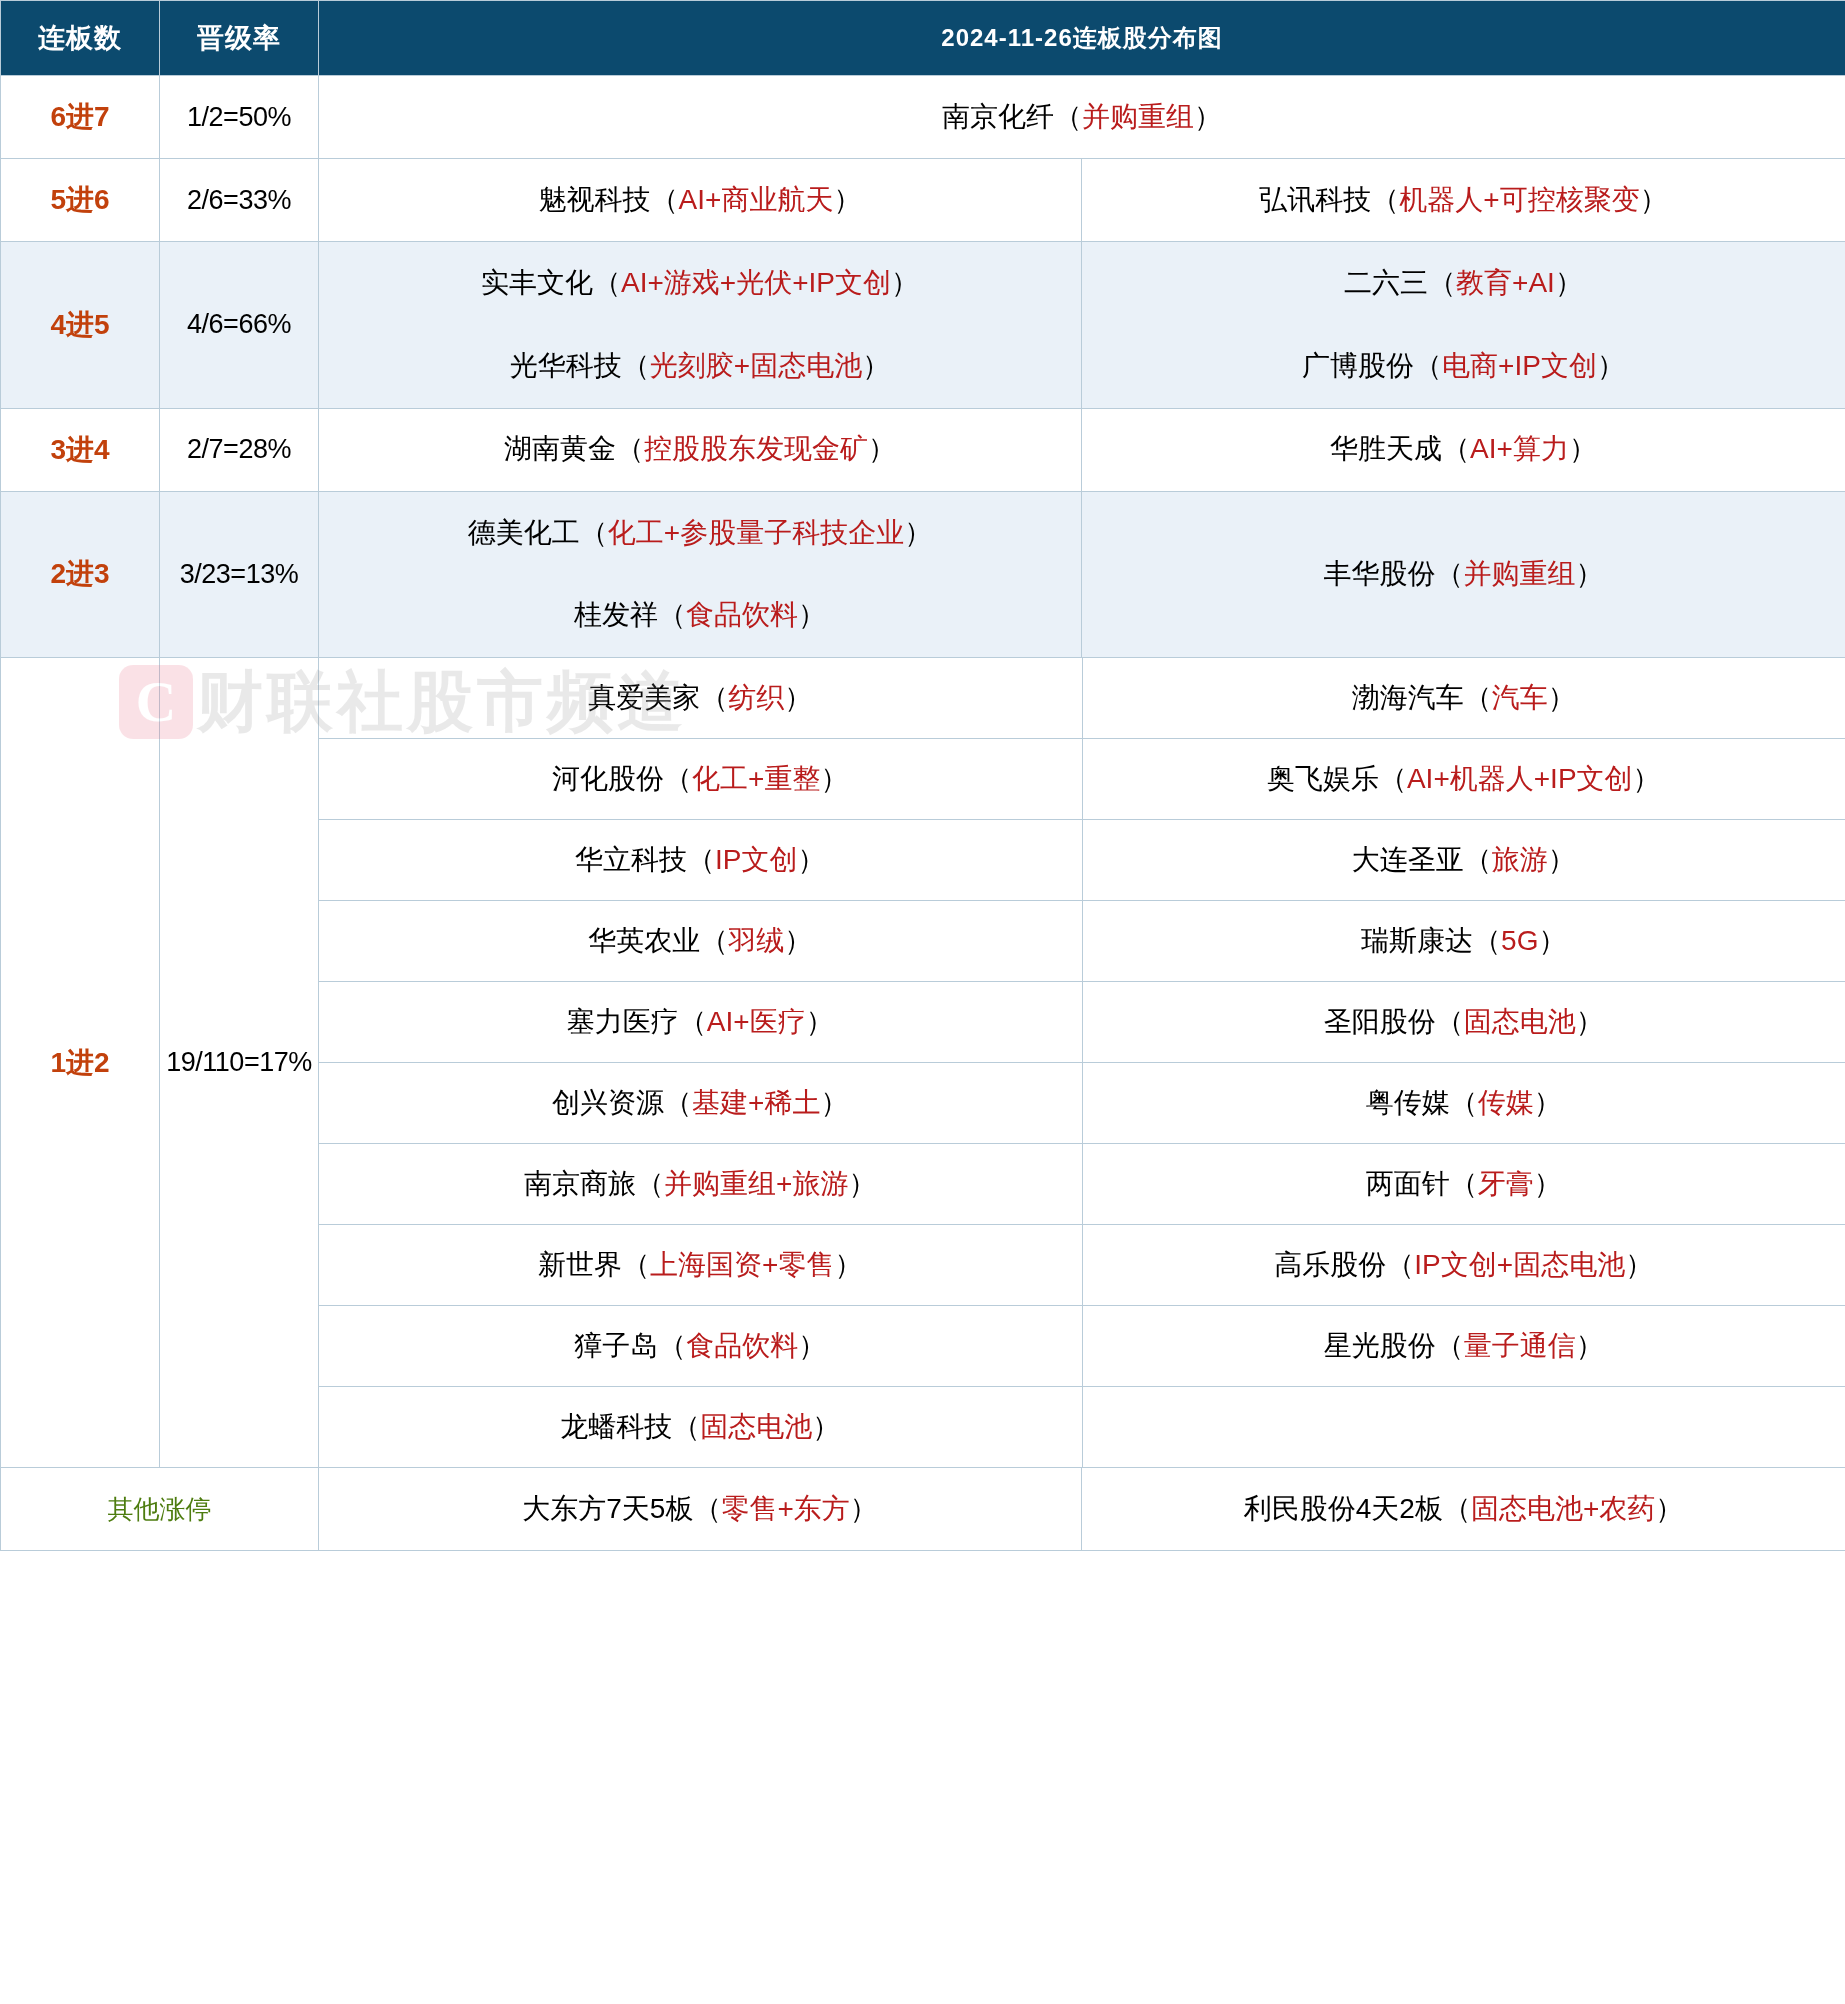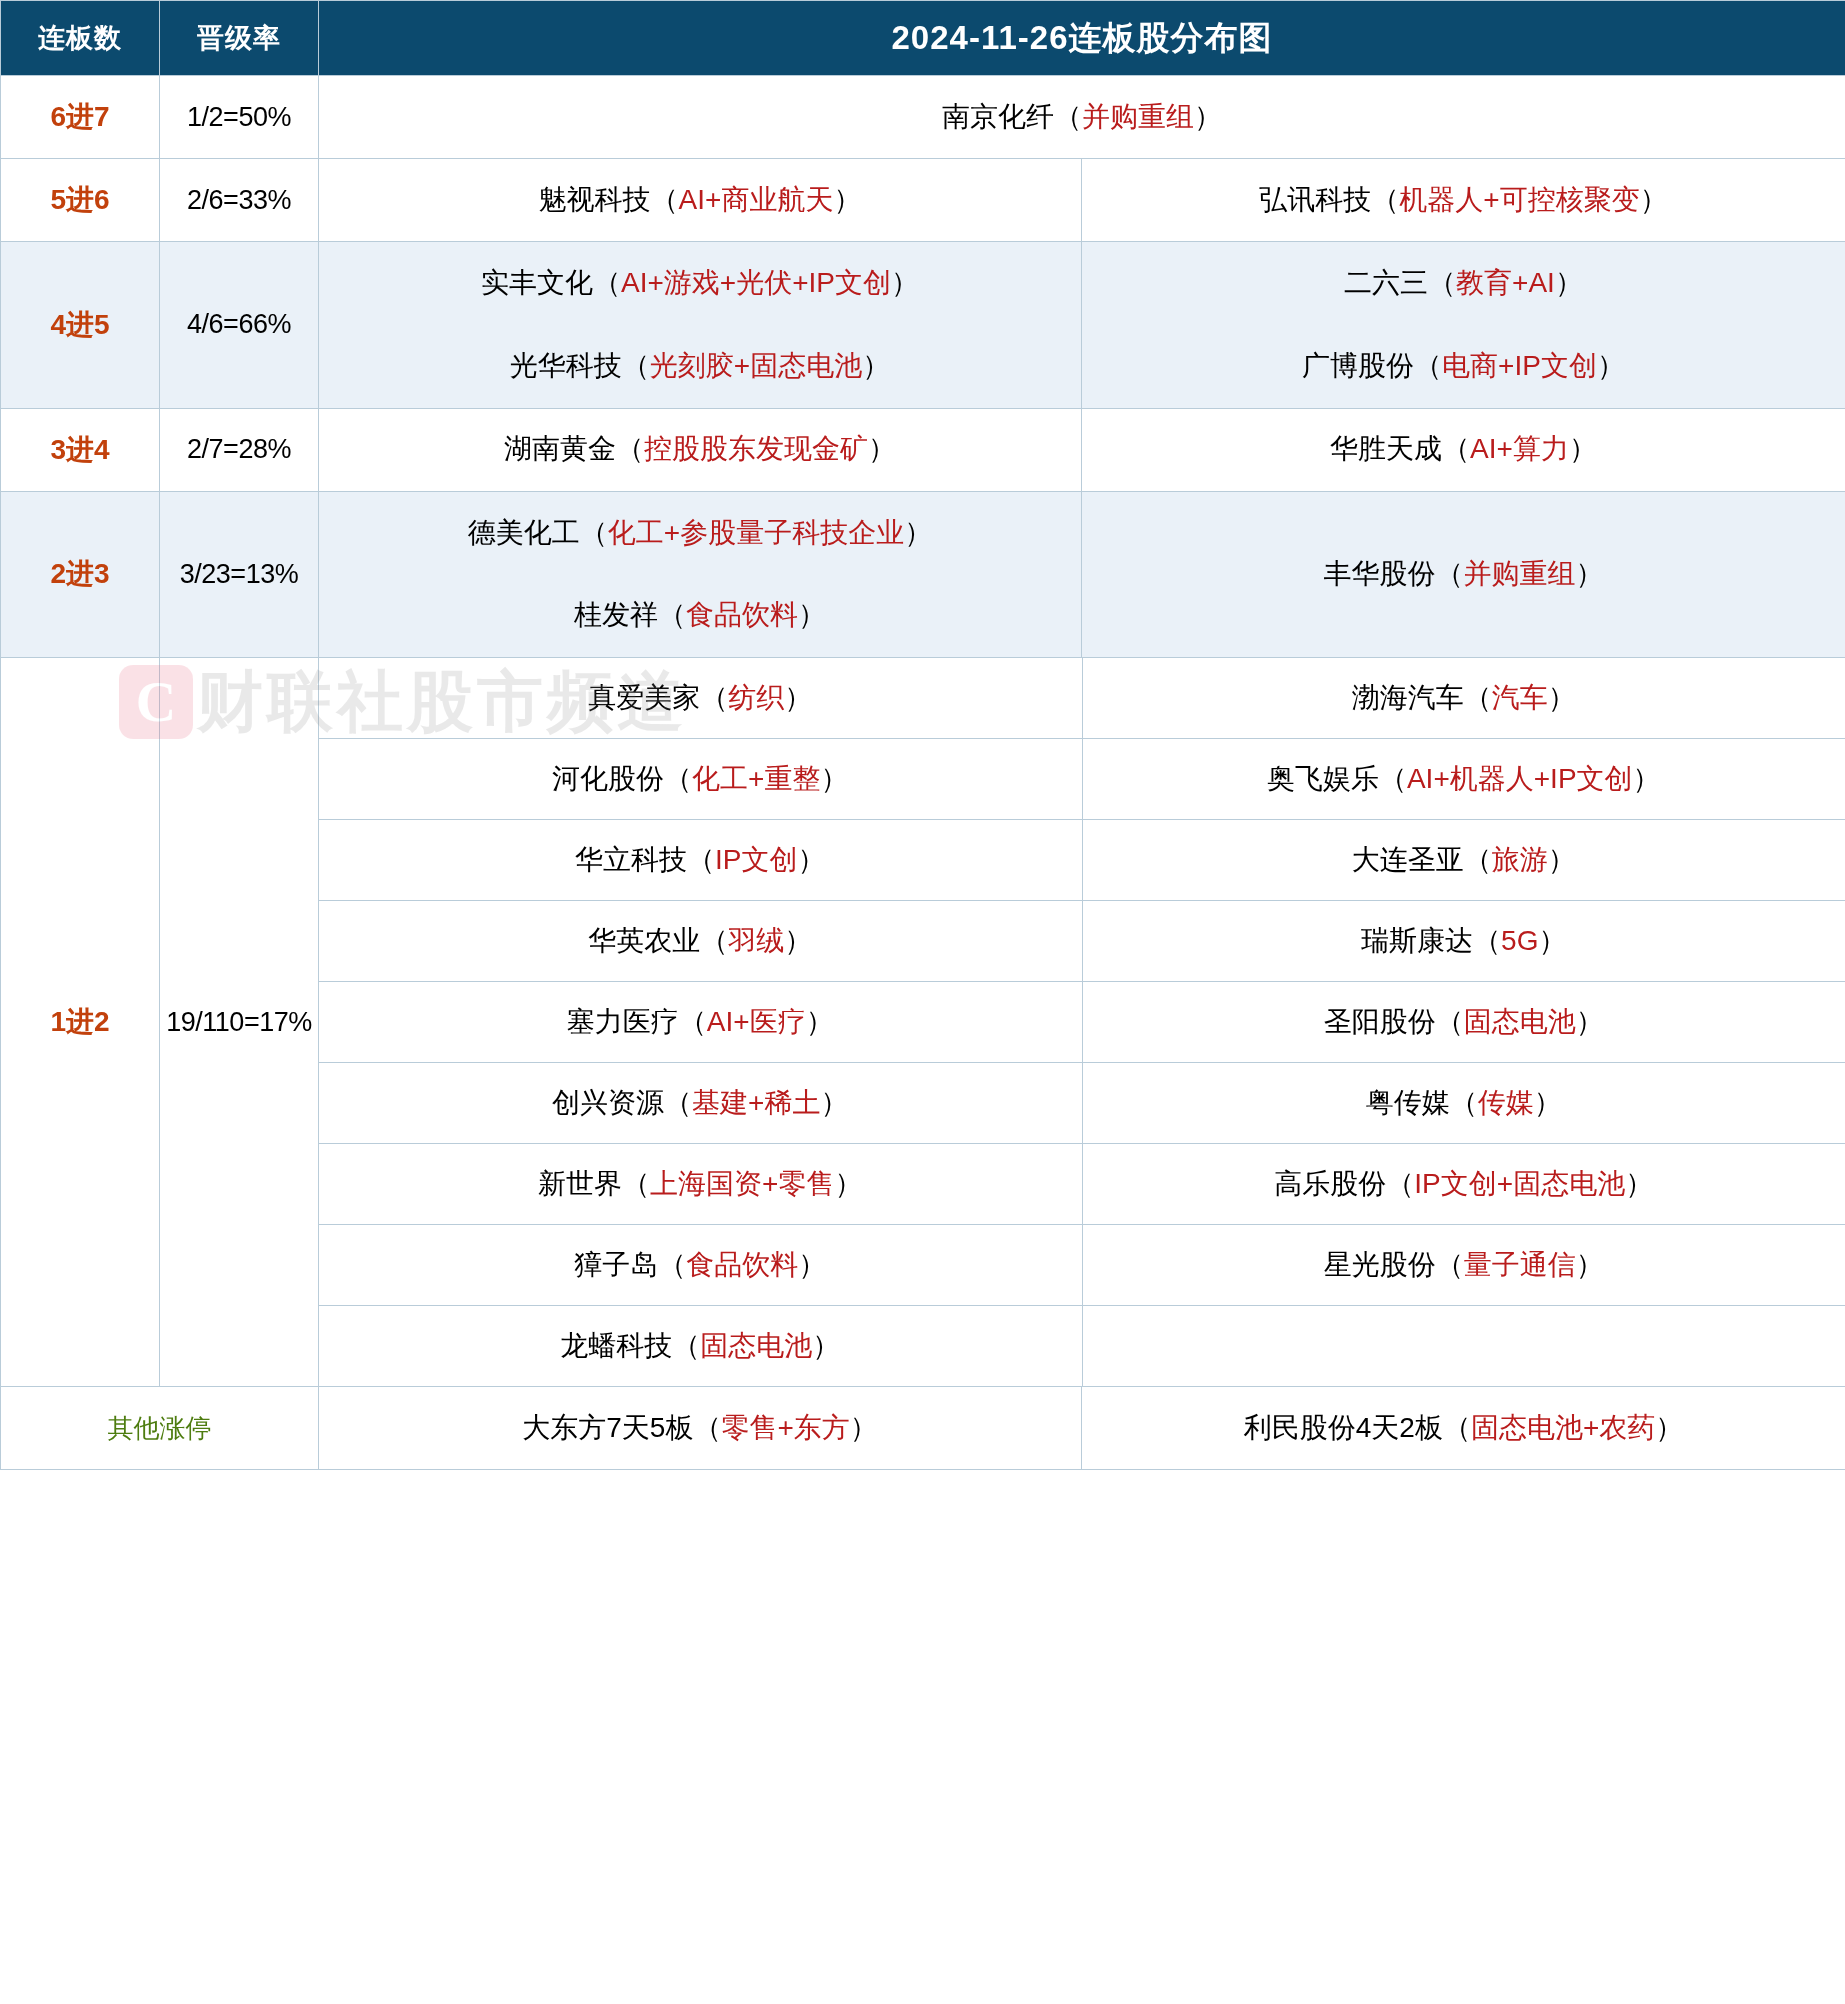--- a/index.html
+++ b/index.html
@@ -29,21 +29,21 @@
   
   .hdr {
     background: #0c4a6e;
     color: #ffffff;
     font-weight: bold;
     font-size: 27px;
     height: 74px;
     letter-spacing: 1px;
   }
   .hdr-title {
-    font-size: 33px;
+    font-size: 24px;
   }
   
   col.c1 { width: 159px; }
   col.c2 { width: 159px; }
   col.c3 { width: 763px; }
   col.c4 { width: 764px; }
 
   .lvl {
     font-size: 28px;
     color: #c2410c;
@@ -297,20 +297,28 @@
               <tr>
                 <td>
                     <div class="stock nowrap" style="padding:0"><span>创兴资源（</span><span class="tag">基建+稀土</span><span>）</span></div>
                   </td>
                 <td>
                     <div class="stock nowrap" style="padding:0"><span>粤传媒（</span><span class="tag">传媒</span><span>）</span></div>
                   </td>
               </tr>
               <tr>
                 <td>
+                    <div class="stock nowrap" style="padding:0"><span>南京商旅（</span><span class="tag">并购重组+旅游</span><span>）</span></div>
+                  </td>
+                <td>
+                    <div class="stock nowrap" style="padding:0"><span>两面针（</span><span class="tag">牙膏</span><span>）</span></div>
+                  </td>
+              </tr>
+              <tr>
+                <td>
                     <div class="stock nowrap" style="padding:0"><span>新世界（</span><span class="tag">上海国资+零售</span><span>）</span></div>
                   </td>
                 <td>
                     <div class="stock nowrap" style="padding:0"><span>高乐股份（</span><span class="tag">IP文创+固态电池</span><span>）</span></div>
                   </td>
               </tr>
               <tr>
                 <td>
                     <div class="stock nowrap" style="padding:0"><span>獐子岛（</span><span class="tag">食品饮料</span><span>）</span></div>
                   </td>

